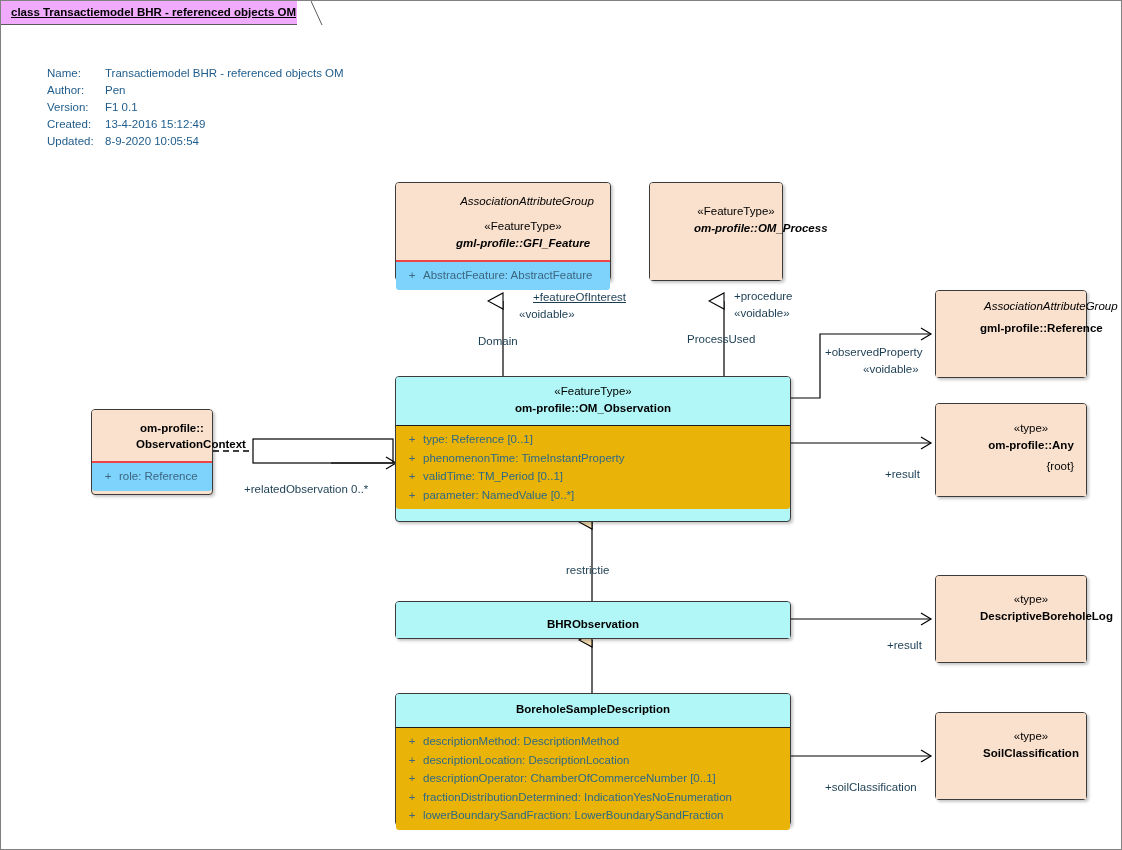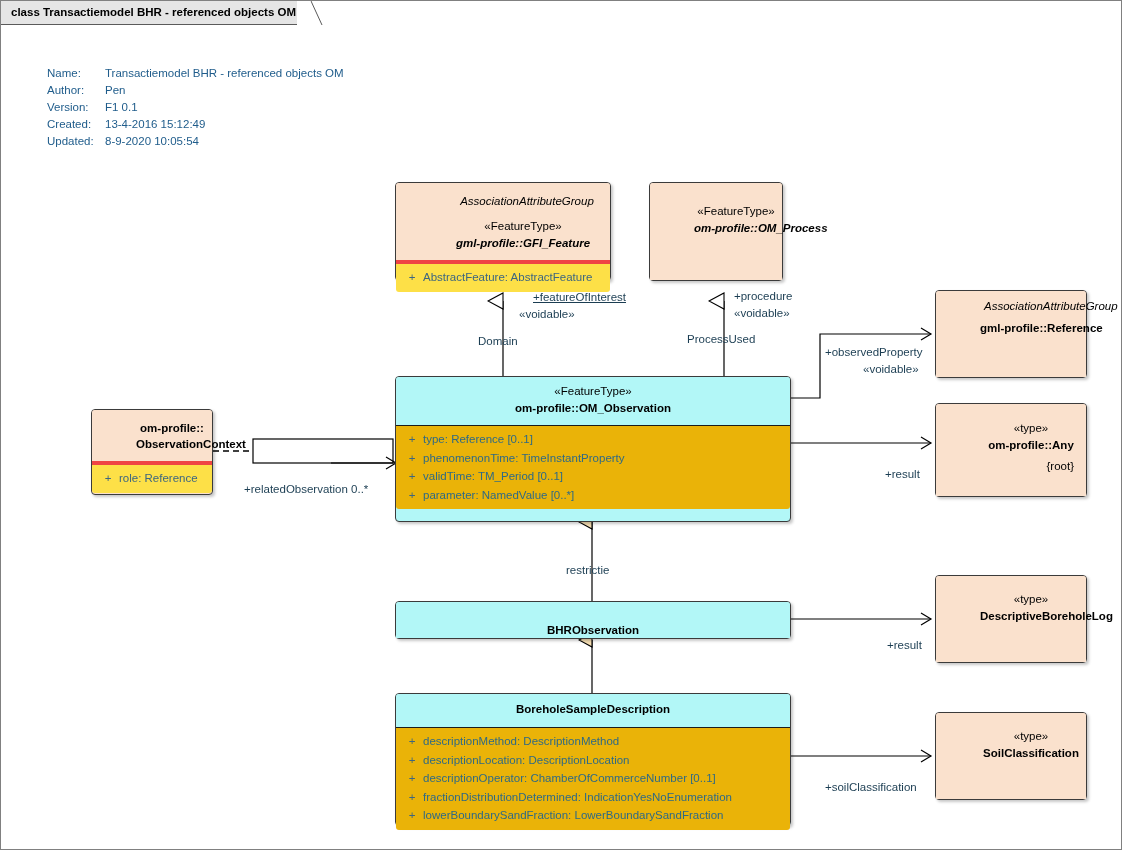--- a/index.html
+++ b/index.html
@@ -20,31 +20,32 @@
     border: 1px solid #808080;
     overflow: hidden;
   }
   
   .title-tab {
     position: absolute;
     left: 0px;
     top: 0px;
     width: 310px;
     height: 24px;
-    background: #e5e5e5;
+    background: #f0abfc;
     border: 1px solid #5a5a5a;
     border-left: none;
     border-top: none;
     box-sizing: border-box;
     font-size: 11.5px;
     font-weight: bold;
     color: #000000;
     line-height: 23px;
     padding-left: 10px;
     clip-path: polygon(0 0, 100% 0, 100% 100%, 0 100%);
+    text-decoration: underline;
   }
   .title-tab-slant {
     position: absolute;
     left: 296px;
     top: 0px;
     width: 26px;
     height: 25px;
     overflow: hidden;
   }
   .title-tab-slant svg { display: block; }
@@ -78,21 +79,21 @@
     box-sizing: border-box;
     text-align: center;
     padding: 5px 4px 5px 4px;
     border-radius: 3px 3px 0 0;
   }
   .cls .hdr .ln { line-height: 15px; white-space: nowrap; }
 
   
   .beige { background: #FAE1CD; }
   .beige .hdr { background: #FAE1CD; padding-left: 44px; }
-  .beige .attrs { background: #fde047; border-top: 4px solid #ef4444; }
+  .beige .attrs { background: #7dd3fc; border-top: 2px solid #ef4444; }
 
   
   .cyan { background: #B2F7F7; }
   .cyan .hdr { background: #B2F7F7; }
   .cyan .attrs { background: #eab308; border-top: 1px solid #1b1b1b; }
 
   .attrs {
     box-sizing: border-box;
     padding: 4px 0 5px 0;
     border-radius: 0 0 3px 3px;
@@ -316,21 +317,21 @@
         <span class="plus">+</span><span>validTime: TM_Period [0..1]</span>
       </div>
       <div class="attr">
         <span class="plus">+</span><span>parameter: NamedValue [0..*]</span>
       </div>
     </div>
   </div>
 
   <div class="cls cyan" style="left:394px; top:600px; width:396px; height:38px;">
     <div class="hdr" style="height:36px;">
-      <div class="ln nm" style="margin-top:16px;">BHRObservation</div>
+      <div class="ln nm" style="margin-top:10px;">BHRObservation</div>
     </div>
   </div>
 
   <div class="cls cyan" style="left:394px; top:692px; width:396px; height:133px;">
     <div class="hdr" style="height:33px;">
       <div class="ln nm" style="margin-top:3px;">BoreholeSampleDescription</div>
     </div>
     <div class="attrs">
       <div class="attr">
         <span class="plus">+</span><span>descriptionMethod: DescriptionMethod</span>

